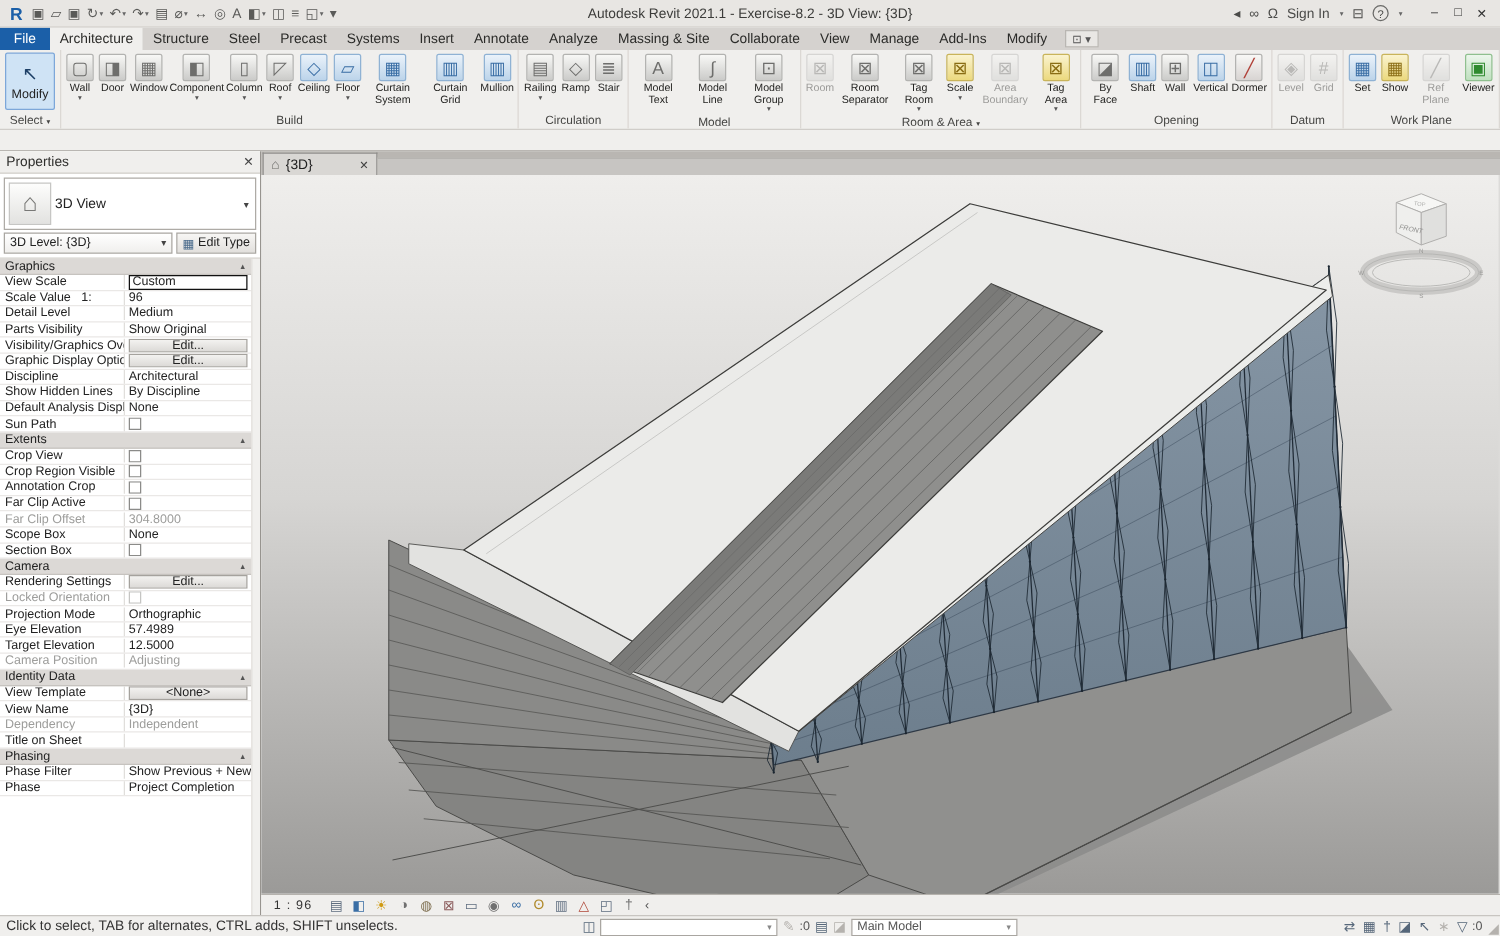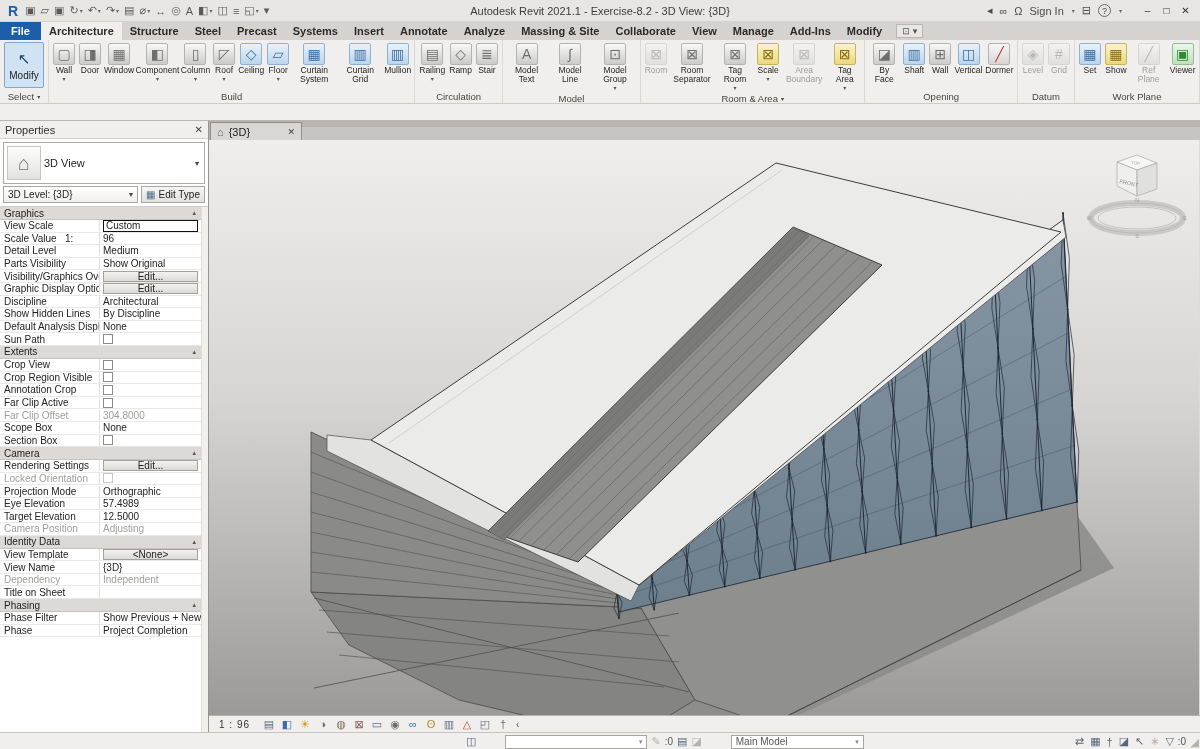--- a/index.html
+++ b/index.html
@@ -13,21 +13,21 @@
   .qat-btn{display:flex;align-items:center;color:#5a5a58;font-size:11px;padding:0 2px;cursor:default;}
   .qat-arr{font-size:6px;margin-left:1px;color:#666;}
   .win-title{position:absolute;left:0;right:0;text-align:center;font-size:11px;color:#3c3c3a;pointer-events:none;}
   .tb-right{margin-left:auto;display:flex;align-items:center;gap:7px;padding-right:6px;z-index:2;font-size:11px;color:#4b4b49;}
   .tb-ico{font-size:11px;}
   .help-circ{border:1px solid #6a6a68;border-radius:50%;width:13px;height:13px;display:flex;align-items:center;justify-content:center;font-size:9px;}
   .winctl{display:flex;gap:2px;margin-left:10px;}
   .winctl span{width:17px;text-align:center;font-size:10px;color:#333;}
   
   .tabrow{height:18px;background:#d5d2cf;display:flex;align-items:stretch;font-size:11px;}
-  .tab{display:flex;align-items:center;padding:0 8px;color:#2b2b29;cursor:default;font-weight:bold;}
+  .tab{display:flex;align-items:center;padding:0 8px;color:#2b2b29;cursor:default;}
   .tab.file{background:#1b5fa8;color:#fff;padding:0 11px;}
   .tab.active{background:#f0efed;}
   .tab-chip{display:flex;align-items:center;gap:3px;margin:2px 0 2px 6px;padding:0 5px;border:1px solid #b9b6b2;background:#e9e7e4;font-size:9px;color:#555;}
   
   .ribbon{height:64px;background:#f0efed;display:flex;overflow:hidden;border-bottom:1px solid #d0cdc9;}
   .panel{display:flex;flex-direction:column;border-right:1px solid #dbd8d4;}
   .panel-buttons{flex:1;display:flex;align-items:stretch;padding:1px 2px 0;}
   .panel-label{height:13px;display:flex;align-items:center;justify-content:center;gap:3px;font-size:9.5px;color:#454543;}
   .panel-label .arr{font-size:6px;}
   .rib-btn{min-width:26px;max-width:46px;padding:2px 2px 0;display:flex;flex-direction:column;align-items:center;font-size:8.5px;line-height:9px;text-align:center;color:#1f1f1d;cursor:default;}
@@ -82,21 +82,21 @@
   .canvas{height:575px;position:relative;background:#dcdbd9;}
   .canvas svg{display:block;}
   .viewbar{height:17px;background:#f0efed;border-top:1px solid #b5b2ad;display:flex;align-items:center;gap:4px;padding-left:10px;font-size:10px;color:#333;}
   .vb-scale{margin-right:8px;letter-spacing:1px;}
   .vb-icon{width:14px;text-align:center;font-size:11px;color:#5a6b7c;}
   .vb-collapse{color:#555;margin-left:2px;}
   
   .statusbar{height:17px;background:#f0efed;border-top:1px solid #c8c5c1;position:relative;display:flex;align-items:center;font-size:11px;color:#333;}
   .sb-hint{padding-left:5px;}
   .sb-abs{position:absolute;top:1px;height:15px;display:flex;align-items:center;gap:4px;}
-  .s-combo{height:14px;border:1px solid #a9a6a1;background:#fff;display:flex;align-items:center;padding:0 4px;font-size:10px;color:#555;margin-left:25px;}
+  .s-combo{height:14px;border:1px solid #a9a6a1;background:#fff;display:flex;align-items:center;padding:0 4px;font-size:10px;color:#555;}
   .s-combo .dd-arrow{margin-left:auto;font-size:7px;color:#888;padding:0;}
   .sb-ico{font-size:11px;color:#56677a;}
   .sb-ico.gray{color:#b5b2ae;}
   .sb-count{font-size:10px;color:#555;}
   .sb-grip{position:absolute;right:1px;bottom:0px;color:#b5b2ae;font-size:11px;}
 </style>
 </head>
 <body>
 
 <div id="app">
@@ -837,20 +837,21 @@
             <span class="vb-icon" style="color: rgb(176, 72, 56);">△</span>
             <span class="vb-icon" style="color: rgb(95, 110, 128);">◰</span>
             <span class="vb-icon" style="color: rgb(112, 112, 112);">†</span>
           </span>
         <span class="vb-collapse">‹</span>
       </div>
     </div>
   </div>
 
   <div class="statusbar">
+    <span class="sb-hint">Click to select, TAB for alternates, CTRL adds, SHIFT unselects.</span>
     <span class="sb-abs" style="left:466px;">
       <span class="sb-ico">◫</span>
       <span class="s-combo" style="width:142px;">
         <span></span>
           <span class="dd-arrow">▾</span>
       </span>
       <span class="sb-ico gray">✎</span>
       <span class="sb-count">:0</span>
       <span class="sb-ico">▤</span>
       <span class="sb-ico gray">◪</span>

